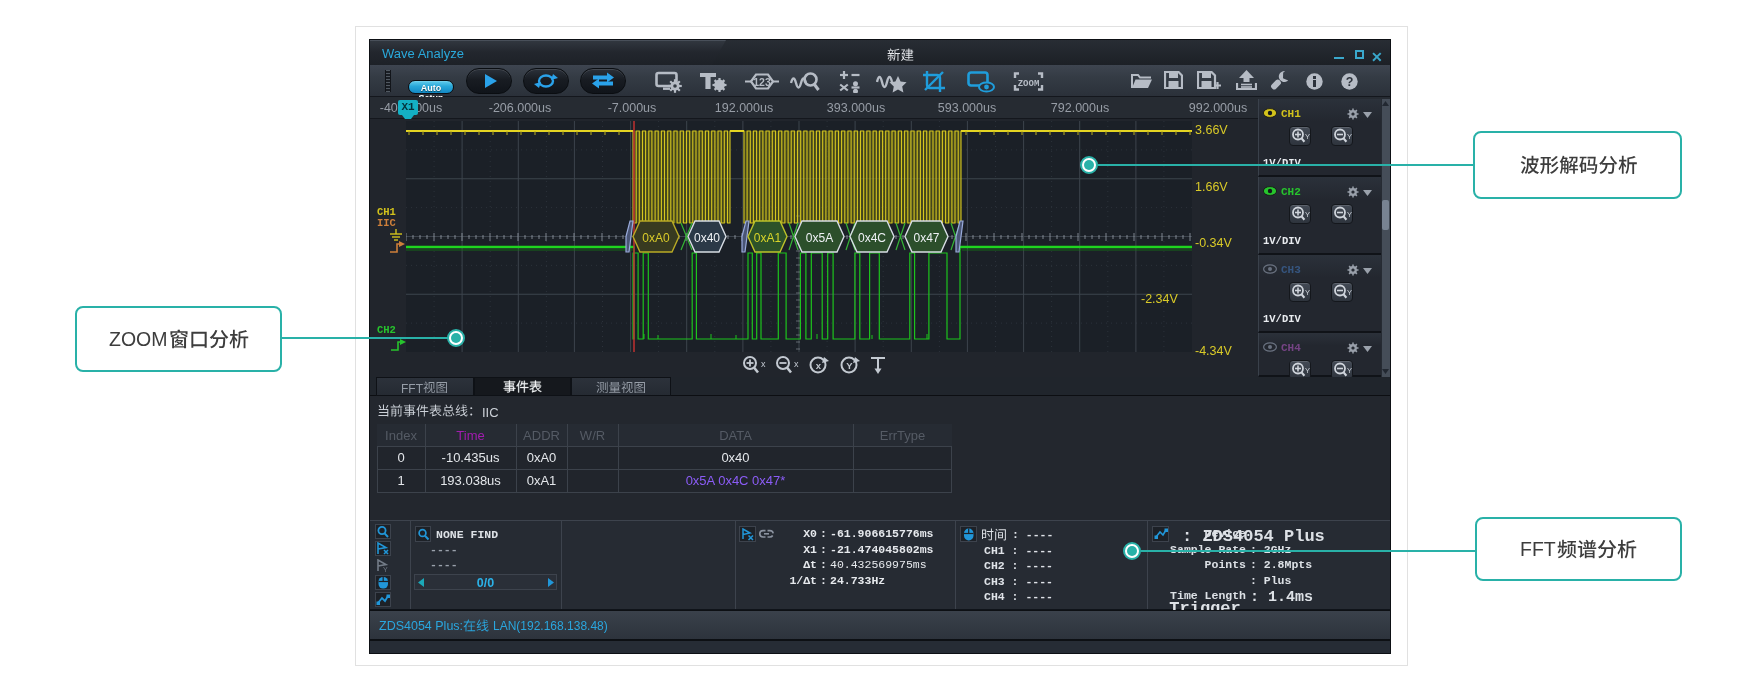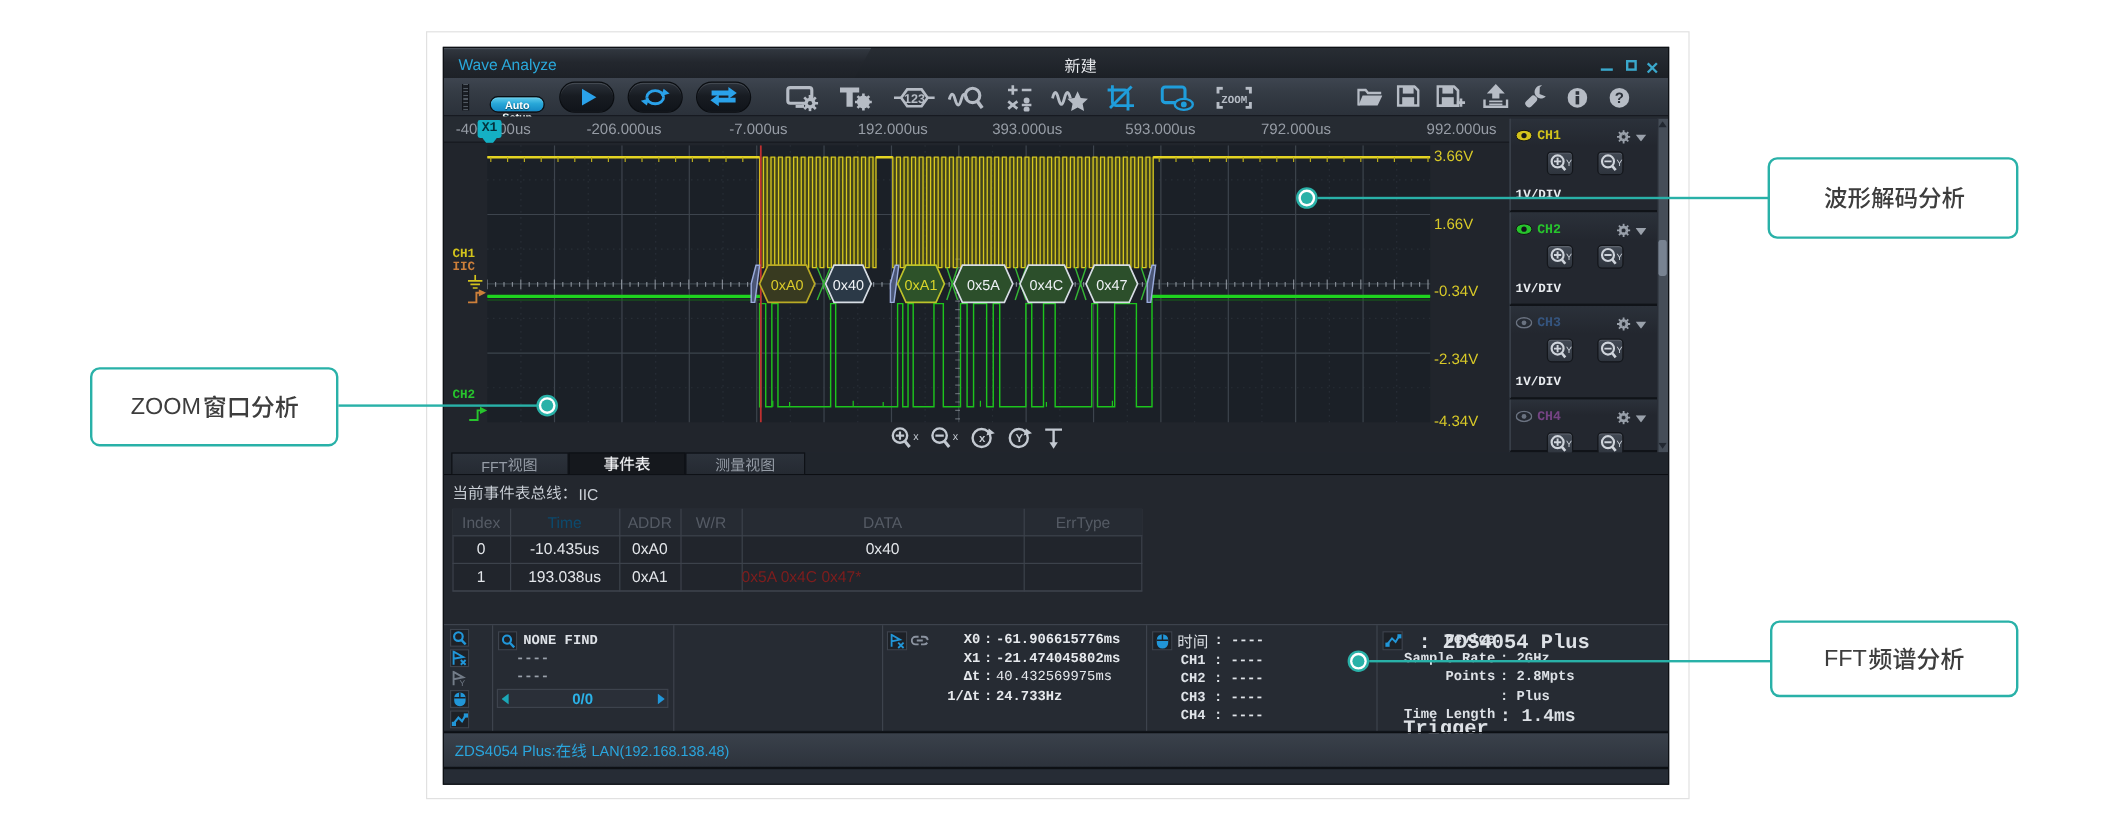--- a/index.html
+++ b/index.html
@@ -210,21 +210,21 @@
     <polygon points="16,3 10,0 10,6" fill="#cd7f3a"></polygon>
   </svg>
 <div class="abs mono" style="left:377px;top:324px;font-size:10.5px;font-weight:bold;color:#27c42d">CH2</div>
 <svg class="abs" style="left:390px;top:338px" width="16" height="14" viewBox="0 0 16 14">
     <path d="M1,12 H8 V4 H13" stroke="#27c42d" stroke-width="1.6" fill="none"></path>
     <polygon points="16,4 10,1 10,7" fill="#27c42d"></polygon>
   </svg>
 <div class="abs" style="left:1195px;top:123px;font-size:12.5px;color:#d9ca28">3.66V</div>
 <div class="abs" style="left:1195px;top:180px;font-size:12.5px;color:#d9ca28">1.66V</div>
 <div class="abs" style="left:1195px;top:236px;font-size:12.5px;color:#d9ca28">-0.34V</div>
-<div class="abs" style="left:1195px;top:292px;font-size:12.5px;color:#d9ca28">-2.34V</div>
+<div class="abs" style="left:1141px;top:292px;font-size:12.5px;color:#d9ca28">-2.34V</div>
 <div class="abs" style="left:1195px;top:344px;font-size:12.5px;color:#d9ca28">-4.34V</div>
 <svg class="abs" style="left:741px;top:355px" width="26" height="20" viewBox="0 0 26 20">
     <circle cx="9" cy="8" r="6" fill="none" stroke="#c3c9d1" stroke-width="2"></circle>
     <line x1="13.2" y1="12.8" x2="17" y2="17.5" stroke="#c3c9d1" stroke-width="2.6"></line>
     <line x1="5.5" y1="8" x2="12.5" y2="8" stroke="#c3c9d1" stroke-width="1.8"></line>
     <line x1="9" y1="4.5" x2="9" y2="11.5" stroke="#c3c9d1" stroke-width="1.8"></line>
     <text x="20" y="12" font-size="9" fill="#c3c9d1" font-family="Liberation Sans">x</text>
   </svg>
 <svg class="abs" style="left:774px;top:355px" width="26" height="20" viewBox="0 0 26 20">
     <circle cx="9" cy="8" r="6" fill="none" stroke="#c3c9d1" stroke-width="2"></circle>
@@ -412,40 +412,40 @@
     <path d="M486 788 533 759Q559 783 585 812Q612 841 635 869Q659 897 673 919L624 953Q610 931 588 902Q565 873 538 843Q512 813 486 788ZM312 98H649V723H588V156H371V726H312ZM867 53H929V873Q929 904 921 920Q912 936 894 944Q874 952 841 954Q808 957 755 956Q753 944 747 925Q740 907 733 893Q773 894 805 894Q836 894 847 893Q867 893 867 873ZM730 130H790V729H730ZM446 227H504V582Q504 632 496 684Q489 736 467 786Q446 836 405 880Q363 924 296 958Q293 952 286 943Q279 934 272 925Q265 916 259 912Q321 880 359 841Q396 803 415 760Q434 717 440 672Q446 626 446 581ZM81 104 126 51Q153 65 184 83Q215 102 243 120Q271 139 289 154L243 215Q226 199 198 179Q171 159 140 139Q109 120 81 104ZM38 374 81 320Q109 334 140 352Q170 370 199 388Q228 405 247 420L202 480Q185 465 156 446Q128 427 97 408Q66 389 38 374ZM58 907Q79 868 102 815Q126 762 150 702Q174 643 194 588L254 627Q236 679 214 736Q193 792 170 846Q147 901 126 947Z M1250 215V270H1747V215ZM1250 117V171H1747V117ZM1177 72H1822V315H1177ZM1230 607V665H1777V607ZM1230 507V563H1777V507ZM1159 460H1851V711H1159ZM1462 477H1535V907H1462ZM1052 358H1949V415H1052ZM1131 766H1873V819H1131ZM1047 877H1955V935H1047Z M2450 89H2907V621H2832V155H2523V621H2450ZM2671 604H2741V852Q2741 873 2748 880Q2756 888 2777 888H2858Q2876 888 2885 875Q2893 862 2897 826Q2900 789 2902 717Q2917 729 2934 736Q2951 744 2965 747Q2960 825 2951 869Q2943 912 2922 928Q2901 945 2857 945H2766Q2715 945 2693 928Q2671 910 2671 860ZM2637 231H2709V428Q2709 492 2698 564Q2686 636 2654 707Q2622 778 2561 844Q2500 909 2402 961Q2398 952 2389 942Q2381 932 2371 921Q2362 910 2354 905Q2449 856 2505 797Q2562 738 2591 675Q2619 612 2628 548Q2637 485 2637 426ZM2063 212H2349V281H2063ZM2190 506 2261 421V959H2190ZM2262 439Q2272 449 2293 471Q2313 493 2336 520Q2359 546 2379 569Q2398 591 2407 601L2359 661Q2348 644 2329 619Q2311 593 2290 565Q2269 538 2250 514Q2231 490 2219 476ZM2327 212H2343L2357 209L2397 236Q2365 325 2313 408Q2261 492 2199 561Q2137 630 2074 676Q2071 666 2065 651Q2059 637 2052 623Q2045 610 2039 603Q2098 563 2154 503Q2211 443 2256 371Q2302 300 2327 228ZM2154 76 2211 42Q2241 70 2267 105Q2294 141 2308 167L2247 207Q2234 179 2208 142Q2181 105 2154 76Z M3084 84H3917V960H3842V152H3156V960H3084ZM3126 851H3885V918H3126ZM3375 601 3407 555Q3447 563 3491 576Q3535 588 3576 603Q3616 617 3644 630L3613 681Q3585 667 3544 652Q3504 636 3460 623Q3415 610 3375 601ZM3414 172 3477 194Q3449 239 3410 282Q3372 326 3330 363Q3287 400 3245 428Q3240 421 3230 413Q3220 404 3210 396Q3200 388 3192 383Q3256 345 3316 289Q3376 234 3414 172ZM3681 252H3695L3706 249L3749 274Q3711 336 3650 388Q3590 439 3516 479Q3443 519 3364 548Q3286 577 3210 595Q3206 586 3201 574Q3195 562 3188 552Q3181 541 3174 534Q3248 519 3324 494Q3400 469 3469 434Q3539 399 3594 356Q3649 313 3681 263ZM3370 307Q3414 359 3486 403Q3558 447 3645 478Q3733 510 3823 527Q3813 536 3800 553Q3788 570 3781 584Q3690 564 3601 528Q3513 492 3438 442Q3364 392 3315 332ZM3391 252H3704V310H3351ZM3275 728 3310 677Q3361 683 3416 692Q3472 702 3527 714Q3582 725 3630 738Q3679 751 3715 763L3682 819Q3634 802 3565 784Q3496 767 3420 752Q3344 736 3275 728Z" fill="#969da7"></path>
   </svg>
 <div class="abs" style="left:370px;top:396px;width:1020px;height:125px;background:#23272e"></div>
 <svg style="position:absolute;left:377px;top:404px;" width="104.0" height="13" viewBox="0 0 8000 1000">
     <path d="M458 40H540V434H458ZM121 111 189 84Q217 119 243 159Q269 200 290 240Q311 279 322 311L250 344Q239 311 219 270Q199 230 173 188Q148 146 121 111ZM801 75 882 102Q860 145 836 190Q811 234 786 276Q761 318 738 350L673 325Q695 291 719 248Q743 204 765 159Q787 113 801 75ZM135 394H869V961H790V469H135ZM168 614H820V686H168ZM115 842H830V917H115Z M1053 198H1947V267H1053ZM1156 520H1437V579H1156ZM1156 680H1437V739H1156ZM1604 366H1674V776H1604ZM1409 357H1482V874Q1482 902 1475 918Q1467 934 1446 943Q1425 952 1391 954Q1358 956 1307 956Q1304 942 1296 922Q1289 903 1281 889Q1319 890 1350 891Q1381 891 1391 890Q1402 890 1406 886Q1409 882 1409 873ZM1807 336H1881V867Q1881 899 1872 917Q1863 934 1839 943Q1816 952 1778 954Q1739 957 1681 956Q1678 941 1670 920Q1662 900 1654 884Q1699 886 1736 886Q1773 886 1786 885Q1798 885 1802 881Q1807 877 1807 866ZM1208 64 1278 39Q1307 70 1335 110Q1363 150 1378 179L1304 207Q1292 178 1264 137Q1237 97 1208 64ZM1723 35 1803 61Q1775 108 1743 156Q1710 204 1683 239L1616 215Q1635 190 1655 159Q1675 127 1692 95Q1710 62 1723 35ZM1116 357H1433V421H1187V955H1116Z M2459 40H2535V876Q2535 910 2524 927Q2514 943 2490 951Q2467 959 2426 961Q2386 963 2323 963Q2320 949 2312 931Q2304 912 2296 900Q2326 901 2355 901Q2383 901 2404 901Q2426 900 2434 900Q2448 899 2453 894Q2459 889 2459 876ZM2067 120H2935V182H2067ZM2244 294V365H2759V294ZM2172 241H2835V418H2172ZM2143 489H2851V852H2775V544H2143ZM2048 614H2955V674H2048ZM2134 749H2814V808H2134Z M3604 52H3679V960H3604ZM3432 90 3504 105Q3490 174 3471 242Q3451 309 3427 367Q3402 425 3373 471Q3366 465 3354 458Q3343 451 3330 444Q3318 437 3309 433Q3338 392 3362 336Q3385 281 3403 218Q3421 155 3432 90ZM3441 245H3909V318H3423ZM3317 539H3953V613H3317ZM3268 44 3339 65Q3307 150 3266 232Q3224 315 3176 387Q3127 460 3075 517Q3071 508 3064 494Q3056 480 3047 466Q3039 451 3032 443Q3079 394 3123 330Q3166 266 3204 192Q3241 119 3268 44ZM3167 301 3238 230 3239 231V958H3167Z M4105 129H4902V194H4105ZM4156 279H4858V341H4156ZM4065 430H4934V495H4065ZM4460 40H4536V483H4460ZM4444 447 4508 477Q4471 522 4422 563Q4372 604 4316 641Q4260 678 4201 708Q4142 737 4086 758Q4081 749 4072 738Q4063 726 4054 715Q4044 704 4036 697Q4091 679 4149 653Q4208 626 4263 593Q4317 560 4364 522Q4411 485 4444 447ZM4555 464Q4588 560 4646 639Q4704 718 4784 775Q4865 832 4967 861Q4958 869 4949 881Q4940 892 4931 904Q4923 916 4917 927Q4811 891 4729 828Q4646 766 4586 678Q4526 590 4487 482ZM4846 534 4908 578Q4858 620 4798 662Q4738 705 4687 734L4638 695Q4672 674 4710 646Q4748 618 4784 589Q4820 560 4846 534ZM4252 959 4246 895 4281 865 4579 776Q4580 792 4584 811Q4588 830 4591 842Q4487 876 4423 896Q4360 917 4326 928Q4291 940 4276 946Q4261 953 4252 959ZM4252 959Q4250 950 4244 937Q4239 924 4232 911Q4226 899 4219 891Q4232 884 4245 869Q4258 855 4258 825V610H4335V889Q4335 889 4327 894Q4319 898 4306 906Q4294 914 4281 924Q4269 933 4261 942Q4252 951 4252 959Z M5759 666 5816 633Q5846 666 5875 705Q5903 744 5925 782Q5948 820 5958 852L5897 890Q5886 859 5865 820Q5843 781 5815 741Q5788 701 5759 666ZM5412 611 5465 569Q5499 590 5534 619Q5568 647 5598 676Q5629 704 5647 728L5591 776Q5573 751 5543 722Q5514 692 5480 663Q5445 633 5412 611ZM5281 639H5360V845Q5360 867 5374 874Q5387 881 5435 881Q5444 881 5465 881Q5485 881 5512 881Q5539 881 5566 881Q5593 881 5616 881Q5639 881 5650 881Q5675 881 5688 874Q5700 867 5705 845Q5710 823 5713 779Q5721 785 5734 790Q5747 795 5760 800Q5773 804 5784 806Q5778 863 5766 894Q5754 926 5728 937Q5702 949 5656 949Q5648 949 5626 949Q5603 949 5573 949Q5543 949 5513 949Q5483 949 5461 949Q5438 949 5431 949Q5372 949 5339 940Q5307 931 5294 909Q5281 886 5281 846ZM5137 655 5208 668Q5195 729 5170 794Q5146 859 5112 904L5043 871Q5064 846 5082 810Q5100 774 5114 734Q5128 693 5137 655ZM5257 74 5321 44Q5355 83 5385 130Q5415 176 5429 212L5360 247Q5352 223 5336 193Q5320 163 5300 132Q5279 100 5257 74ZM5684 41 5761 72Q5728 129 5692 188Q5656 247 5623 290L5562 260Q5583 231 5606 192Q5628 154 5649 114Q5670 74 5684 41ZM5265 313V489H5737V313ZM5186 242H5820V561H5186Z M6078 698Q6077 690 6072 678Q6068 665 6064 652Q6059 638 6054 629Q6071 626 6089 608Q6107 591 6130 563Q6142 549 6166 518Q6191 487 6220 444Q6250 401 6281 351Q6312 301 6338 250L6401 288Q6342 390 6271 488Q6201 585 6130 658V660Q6130 660 6122 663Q6114 667 6104 673Q6094 679 6086 685Q6078 692 6078 698ZM6078 698 6075 637 6111 611 6384 562Q6382 577 6382 595Q6383 614 6384 625Q6290 644 6233 656Q6175 669 6144 676Q6114 684 6100 688Q6086 693 6078 698ZM6072 457Q6070 449 6066 436Q6061 423 6057 409Q6052 395 6047 386Q6061 383 6075 366Q6088 349 6104 324Q6112 312 6129 283Q6145 255 6165 216Q6185 177 6205 133Q6224 88 6239 43L6309 76Q6284 137 6253 199Q6221 260 6187 316Q6152 372 6117 416V418Q6117 418 6111 422Q6104 426 6095 432Q6085 438 6079 445Q6072 451 6072 457ZM6072 457 6070 401 6106 378 6293 359Q6290 374 6288 392Q6287 410 6287 421Q6223 429 6184 434Q6144 440 6122 444Q6100 448 6089 451Q6078 454 6072 457ZM6054 826Q6096 815 6150 801Q6204 787 6265 770Q6325 753 6387 736L6398 800Q6311 826 6225 851Q6139 876 6070 898ZM6433 280 6903 210 6915 276 6445 348ZM6413 495 6931 399 6943 465 6425 563ZM6584 38H6658Q6658 156 6663 264Q6669 372 6681 466Q6694 561 6711 637Q6729 714 6752 769Q6775 825 6803 854Q6832 884 6865 884Q6878 884 6887 875Q6895 865 6900 841Q6905 816 6907 772Q6918 785 6934 796Q6950 806 6963 812Q6957 868 6945 900Q6933 931 6912 944Q6891 957 6857 957Q6807 957 6767 923Q6728 890 6698 827Q6668 765 6646 681Q6625 596 6612 493Q6598 390 6591 275Q6585 160 6584 38ZM6704 100 6748 58Q6773 69 6800 84Q6828 99 6852 114Q6877 130 6893 144L6849 191Q6825 169 6783 144Q6742 118 6704 100ZM6887 531 6950 561Q6895 647 6815 719Q6734 792 6636 848Q6537 904 6428 942Q6421 928 6407 911Q6394 893 6381 880Q6488 847 6584 796Q6681 745 6759 678Q6837 610 6887 531Z M7250 394Q7220 394 7197 374Q7174 354 7174 320Q7174 285 7197 265Q7220 244 7250 244Q7280 244 7303 265Q7326 285 7326 320Q7326 354 7303 374Q7280 394 7250 394ZM7250 884Q7220 884 7197 863Q7174 843 7174 809Q7174 775 7197 754Q7220 734 7250 734Q7280 734 7303 754Q7326 775 7326 809Q7326 843 7303 863Q7280 884 7250 884Z" fill="#ccd1d8"></path>
   </svg>
 <div class="abs" style="left:482px;top:405px;font-size:13px;color:#ccd1d8">IIC</div>
 <div class="abs" style="left:377px;top:424px;width:575px;height:69px;border:1px solid #3c424b;background:#21252c"></div>
 <div class="abs" style="left:377px;top:424px;width:575px;height:23px;background:#262b33;border-bottom:1px solid #3c424b"></div>
 <div class="abs" style="left:377px;top:428px;width:48px;text-align:center;font-size:13px;color:#555b65">Index</div>
-<div class="abs" style="left:425px;top:428px;width:91px;text-align:center;font-size:13px;color:#0c4a6e">Time</div>
+<div class="abs" style="left:425px;top:428px;width:91px;text-align:center;font-size:13px;color:#a21caf">Time</div>
 <div class="abs" style="left:425px;top:424px;width:1px;height:69px;background:#3c424b"></div>
 <div class="abs" style="left:516px;top:428px;width:51px;text-align:center;font-size:13px;color:#555b65">ADDR</div>
 <div class="abs" style="left:516px;top:424px;width:1px;height:69px;background:#3c424b"></div>
 <div class="abs" style="left:567px;top:428px;width:51px;text-align:center;font-size:13px;color:#555b65">W/R</div>
 <div class="abs" style="left:567px;top:424px;width:1px;height:69px;background:#3c424b"></div>
 <div class="abs" style="left:618px;top:428px;width:235px;text-align:center;font-size:13px;color:#555b65">DATA</div>
 <div class="abs" style="left:618px;top:424px;width:1px;height:69px;background:#3c424b"></div>
 <div class="abs" style="left:853px;top:428px;width:99px;text-align:center;font-size:13px;color:#555b65">ErrType</div>
 <div class="abs" style="left:853px;top:424px;width:1px;height:69px;background:#3c424b"></div>
 <div class="abs" style="left:377px;top:469px;width:575px;height:1px;background:#3c424b"></div>
 <div class="abs" style="left:377px;top:450px;width:48px;text-align:center;font-size:13px;color:#e3e6ea">0</div>
 <div class="abs" style="left:425px;top:450px;width:91px;text-align:center;font-size:13px;color:#e3e6ea">-10.435us</div>
 <div class="abs" style="left:516px;top:450px;width:51px;text-align:center;font-size:13px;color:#e3e6ea">0xA0</div>
 <div class="abs" style="left:618px;top:450px;width:235px;text-align:center;font-size:13px;color:#e3e6ea">0x40</div>
 <div class="abs" style="left:377px;top:491.5px;width:575px;height:1px;background:#3c424b"></div>
 <div class="abs" style="left:377px;top:472.5px;width:48px;text-align:center;font-size:13px;color:#e3e6ea">1</div>
 <div class="abs" style="left:425px;top:472.5px;width:91px;text-align:center;font-size:13px;color:#e3e6ea">193.038us</div>
 <div class="abs" style="left:516px;top:472.5px;width:51px;text-align:center;font-size:13px;color:#e3e6ea">0xA1</div>
-<div class="abs" style="left:618px;top:472.5px;width:235px;font-size:13px;color:#7f1d1d">0x5A 0x4C 0x47*</div>
+<div class="abs" style="left:618px;top:472.5px;width:235px;text-align:center;font-size:13px;color:#8b5cf6">0x5A 0x4C 0x47*</div>
 <div class="abs" style="left:370px;top:520px;width:1020px;height:90px;background:#262b33;border-top:1px solid #3d434d;border-bottom:1px solid #10141a"></div>
 <div class="abs" style="left:375px;top:524px;width:16px;height:15px;background:#1d2127;border:1px solid #3d434d;"></div>
 <svg class="abs" style="left:376px;top:525px" width="14" height="13" viewBox="0 0 14 13">
     <circle cx="6" cy="5.5" r="3.6" fill="none" stroke="#2196d8" stroke-width="1.8"></circle>
     <line x1="8.6" y1="8.4" x2="12" y2="12" stroke="#2196d8" stroke-width="2"></line>
   </svg>
 <div class="abs" style="left:375px;top:541px;width:16px;height:15px;background:#1d2127;border:1px solid #3d434d;"></div>
 <svg class="abs" style="left:376px;top:542px" width="14" height="13" viewBox="0 0 14 13">
     <path d="M2,12 V1 l8,4.5 -8,1.5" fill="none" stroke="#2196d8" stroke-width="1.6"></path>
     <path d="M8,8 l4,4 M12,8 l-4,4" stroke="#2196d8" stroke-width="1.6"></path>

